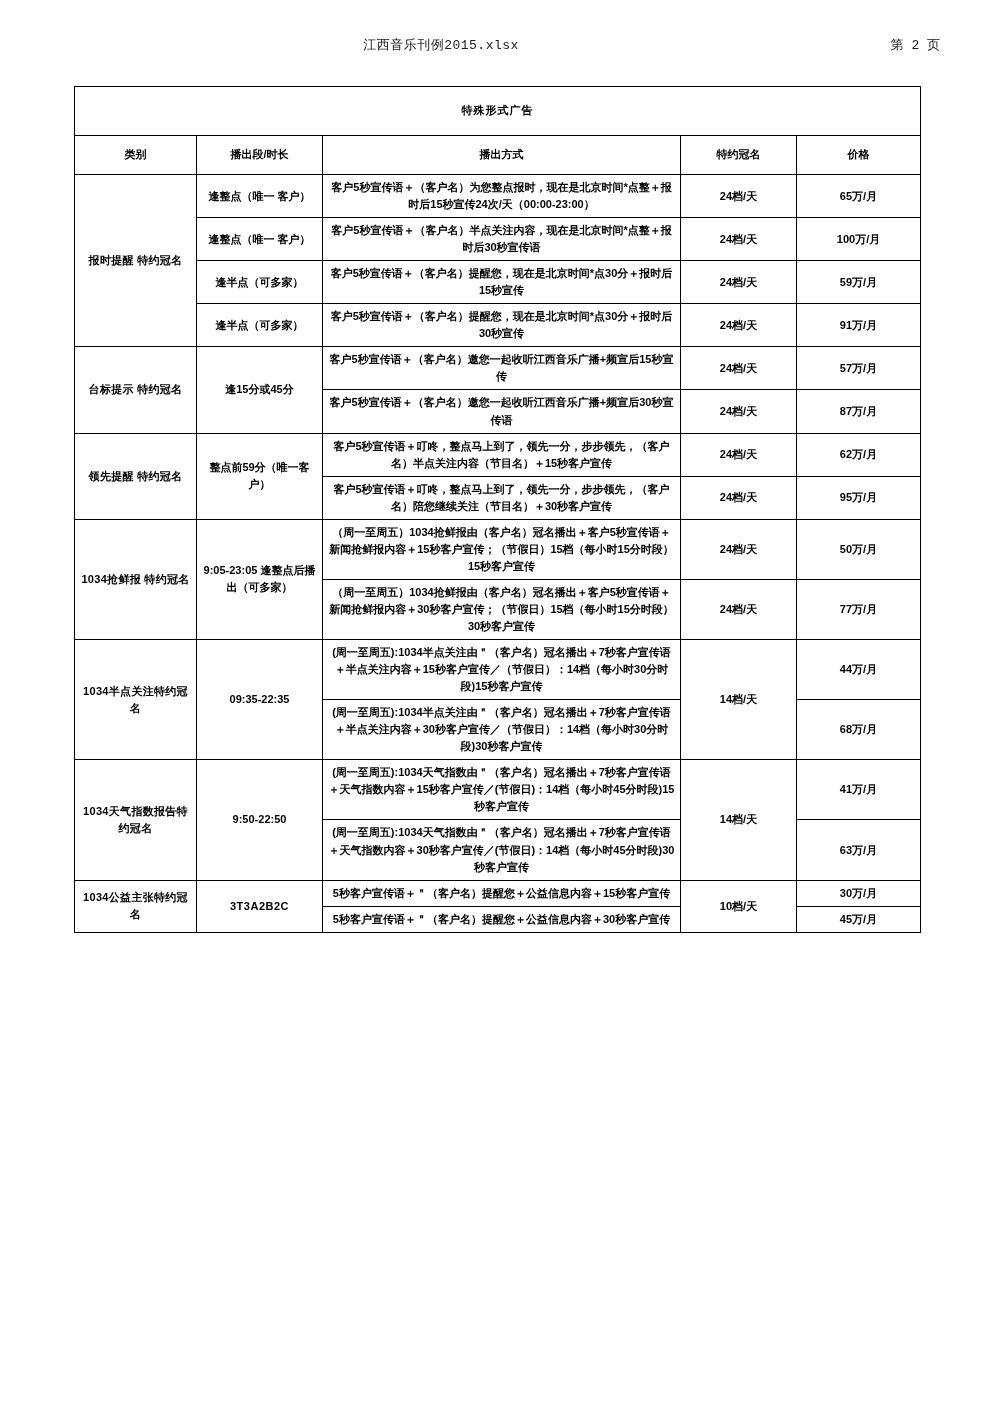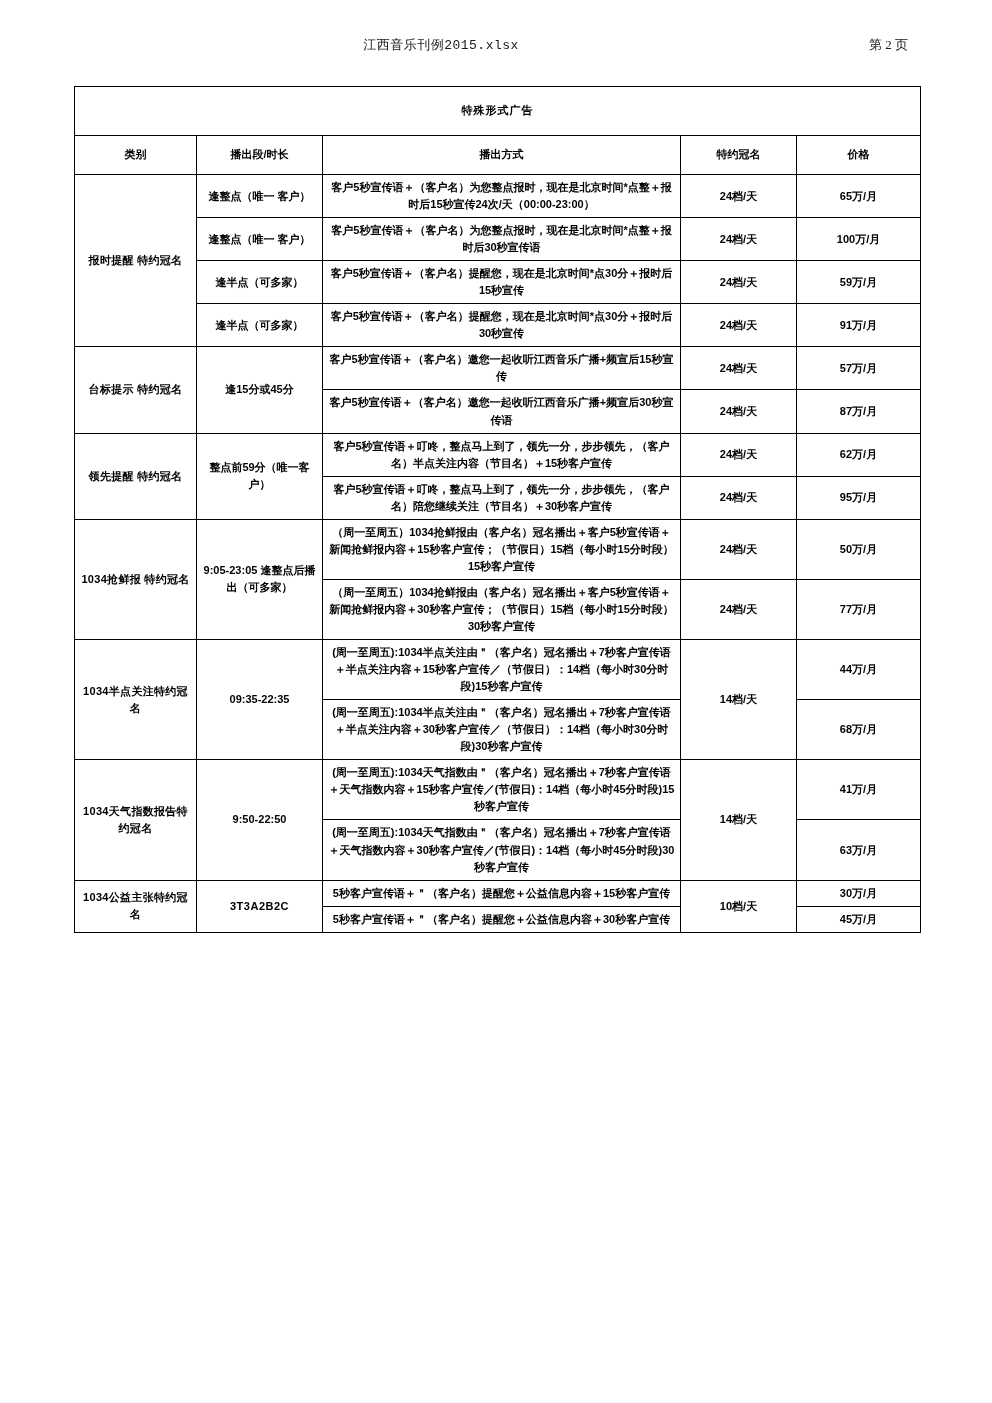--- a/index.html
+++ b/index.html
@@ -33,23 +33,23 @@
     width: 860px;
     text-align: center;
     font-family: "Liberation Mono", monospace;
     font-size: 13px;
     letter-spacing: 0.5px;
     color: #1a1a1a;
     margin-left: 11px;
   }
   .header-pagenum {
     position: absolute;
-    right: 84px;
+    right: 52px;
     top: 0;
-    font-family: Liberation Serif, serif;
+    font-family: Liberation Mono, monospace;
     font-size: 13px;
     color: #1a1a1a;
     white-space: nowrap;
   }
   .table-wrap {
     position: absolute;
     top: 86px;
     left: 74px;
     width: 846px;
   }
@@ -143,21 +143,21 @@
 
         <tr>
           <td class="cat" rowspan="4">报时提醒 特约冠名</td>
           <td class="slot">逢整点（唯一 客户）</td>
           <td class="mode">客户5秒宣传语＋（客户名）为您整点报时，现在是北京时间*点整＋报时后15秒宣传24次/天（00:00-23:00）</td>
           <td class="times">24档/天</td>
           <td class="price">65万/月</td>
         </tr>
         <tr>
           <td class="slot">逢整点（唯一 客户）</td>
-          <td class="mode">客户5秒宣传语＋（客户名）为您整点报时，现在是北京时间*点整＋报时后30秒宣传语</td>
+          <td class="mode">客户5秒宣传语＋（客户名）半点关注内容，现在是北京时间*点整＋报时后30秒宣传语</td>
           <td class="times">24档/天</td>
           <td class="price">100万/月</td>
         </tr>
         <tr>
           <td class="slot">逢半点（可多家）</td>
           <td class="mode">客户5秒宣传语＋（客户名）提醒您，现在是北京时间*点30分＋报时后15秒宣传</td>
           <td class="times">24档/天</td>
           <td class="price">59万/月</td>
         </tr>
         <tr>

